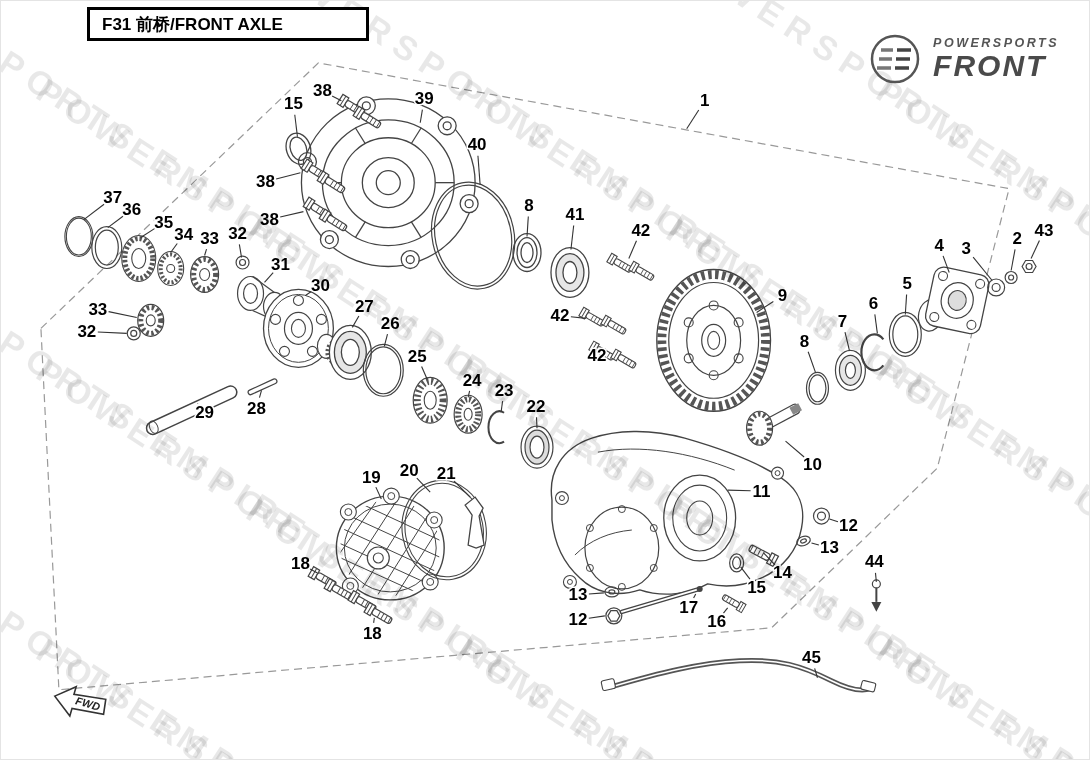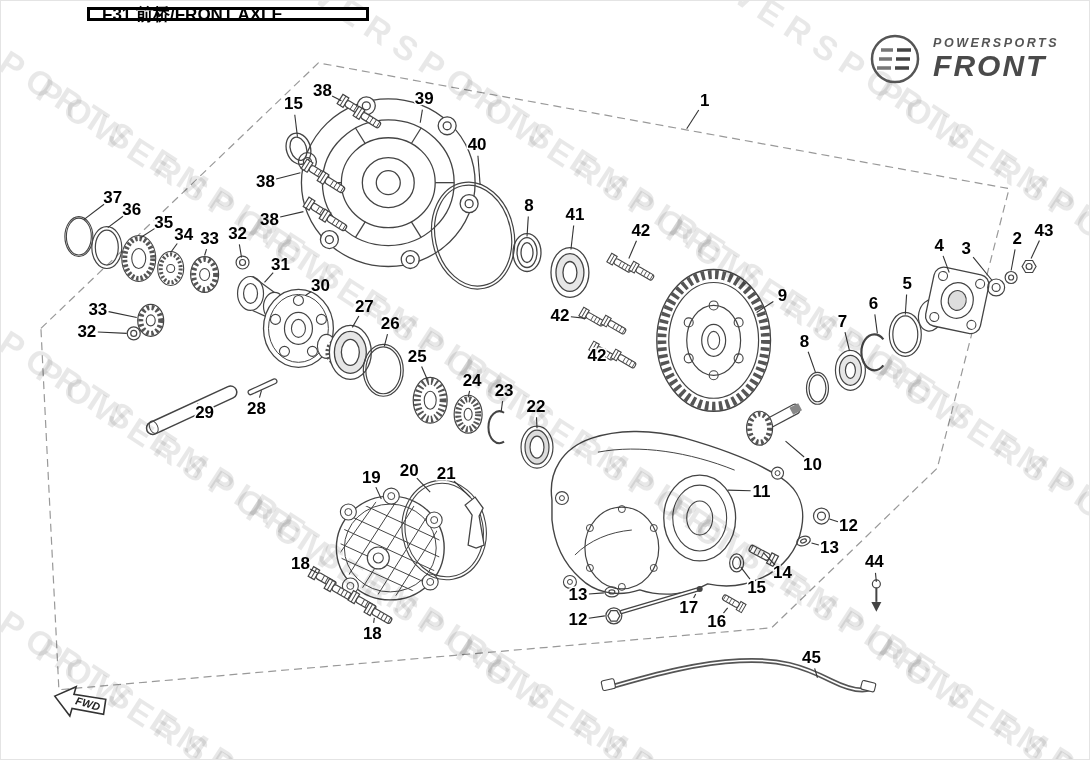--- a/index.html
+++ b/index.html
@@ -3,21 +3,21 @@
 <meta charset="utf-8">
 <style>
   * { margin:0; padding:0; box-sizing:border-box; }
   html,body { width:1090px; height:760px; }
   body { font-family:"Liberation Sans", sans-serif; background:#fff; }
   .page { position:relative; width:1090px; height:760px; background:#fff; overflow:hidden; border:1px solid #e4e4e4; }
   .watermark-layer { position:absolute; inset:0; overflow:hidden; z-index:2; pointer-events:none; }
   .wm { position:absolute; transform:rotate(33deg); transform-origin:left top; font-weight:bold;
         font-size:34px; letter-spacing:9px; color:rgba(0,0,0,0.09); white-space:nowrap; user-select:none; }
   svg.diagram { position:absolute; inset:0; z-index:1; }
-  .title-box { position:absolute; left:86px; top:6px; width:282px; height:14px; background:#fff;
+  .title-box { position:absolute; left:86px; top:6px; width:282px; height:34px; background:#fff;
         border:3px solid #000; z-index:5; display:flex; align-items:center; padding-left:12px;
         font-size:17px; font-weight:bold; color:#000; white-space:nowrap; }
   .logo { position:absolute; top:32px; right:30px; z-index:5; display:flex; align-items:center; gap:12px; }
   .logo-text { display:flex; flex-direction:column; line-height:1; }
   .logo-top { font-style:italic; font-weight:bold; font-size:12.5px; letter-spacing:2.5px; color:#555; }
   .logo-bottom { font-style:italic; font-weight:bold; font-size:30px; letter-spacing:2px; color:#4a4a4a; margin-top:2px; }
   .callout { font-family:"Liberation Sans",sans-serif; font-size:17px; font-weight:bold; fill:#000;
         text-anchor:middle; dominant-baseline:central; paint-order:stroke; stroke:#fff; stroke-width:3px; cursor:pointer; }
   .leader { stroke:#333; stroke-width:1.1; }
   .fwd-label { font-family:"Liberation Sans",sans-serif; font-size:11px; font-weight:bold; font-style:italic;

